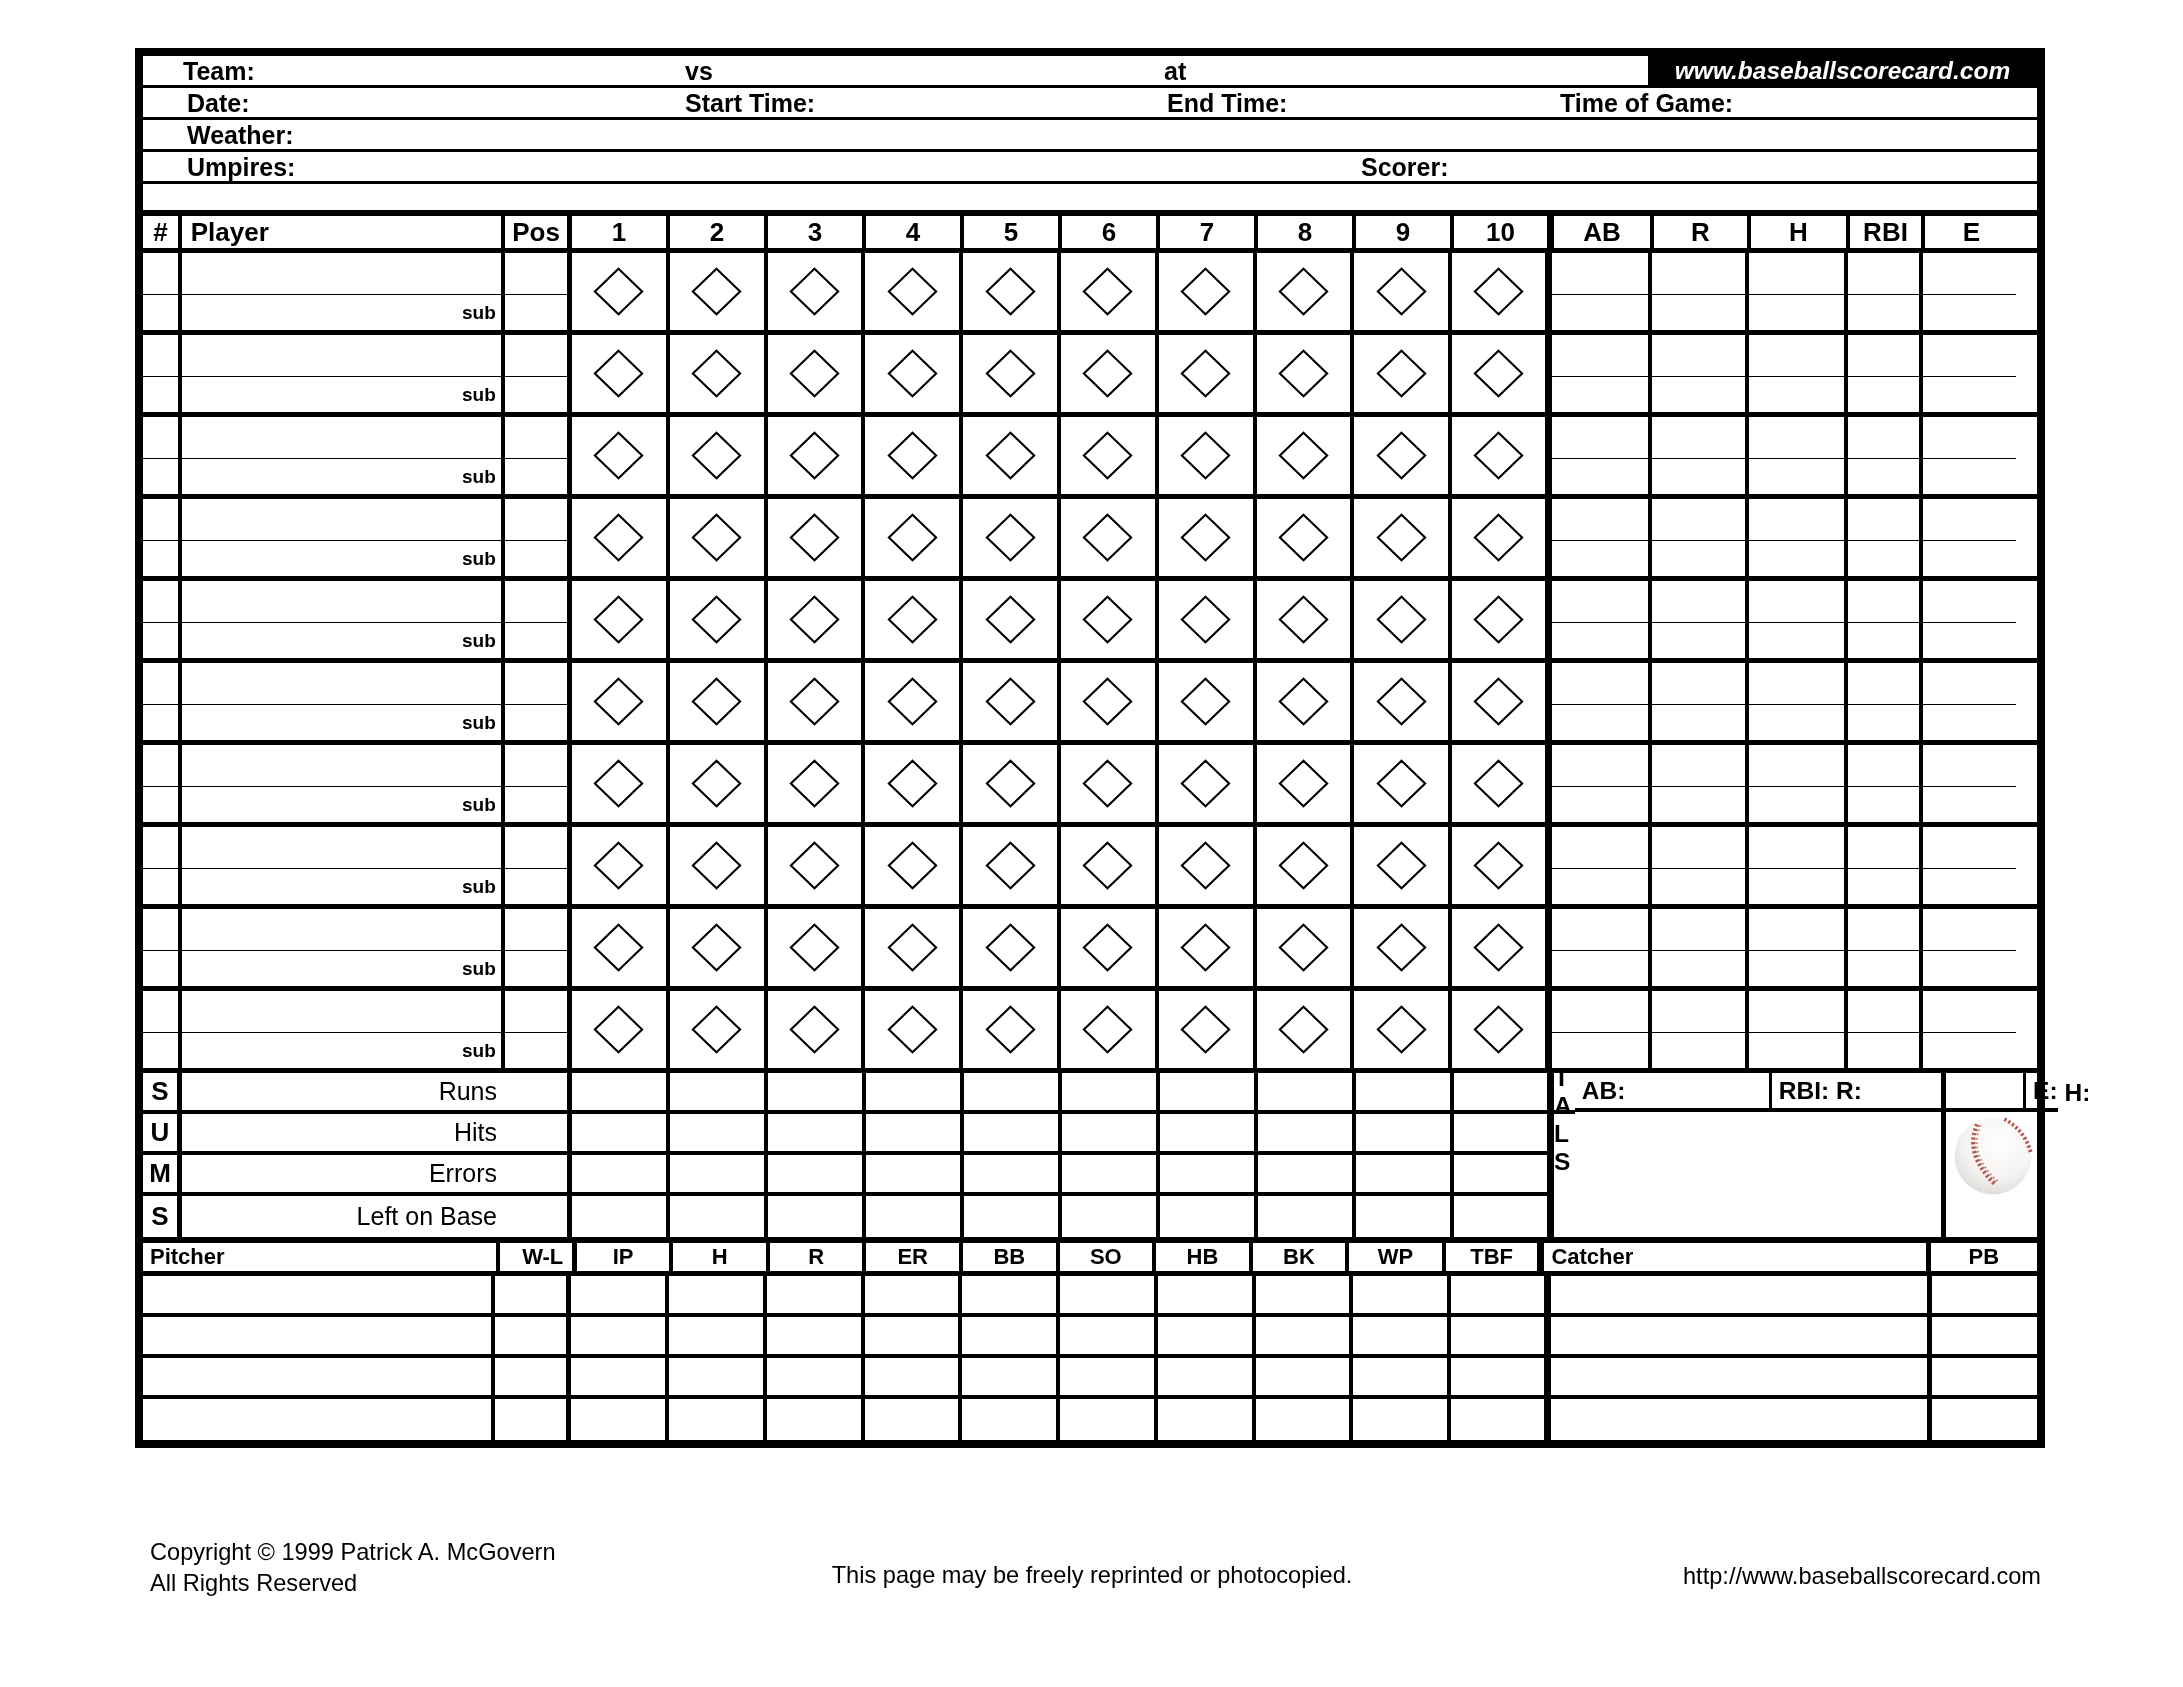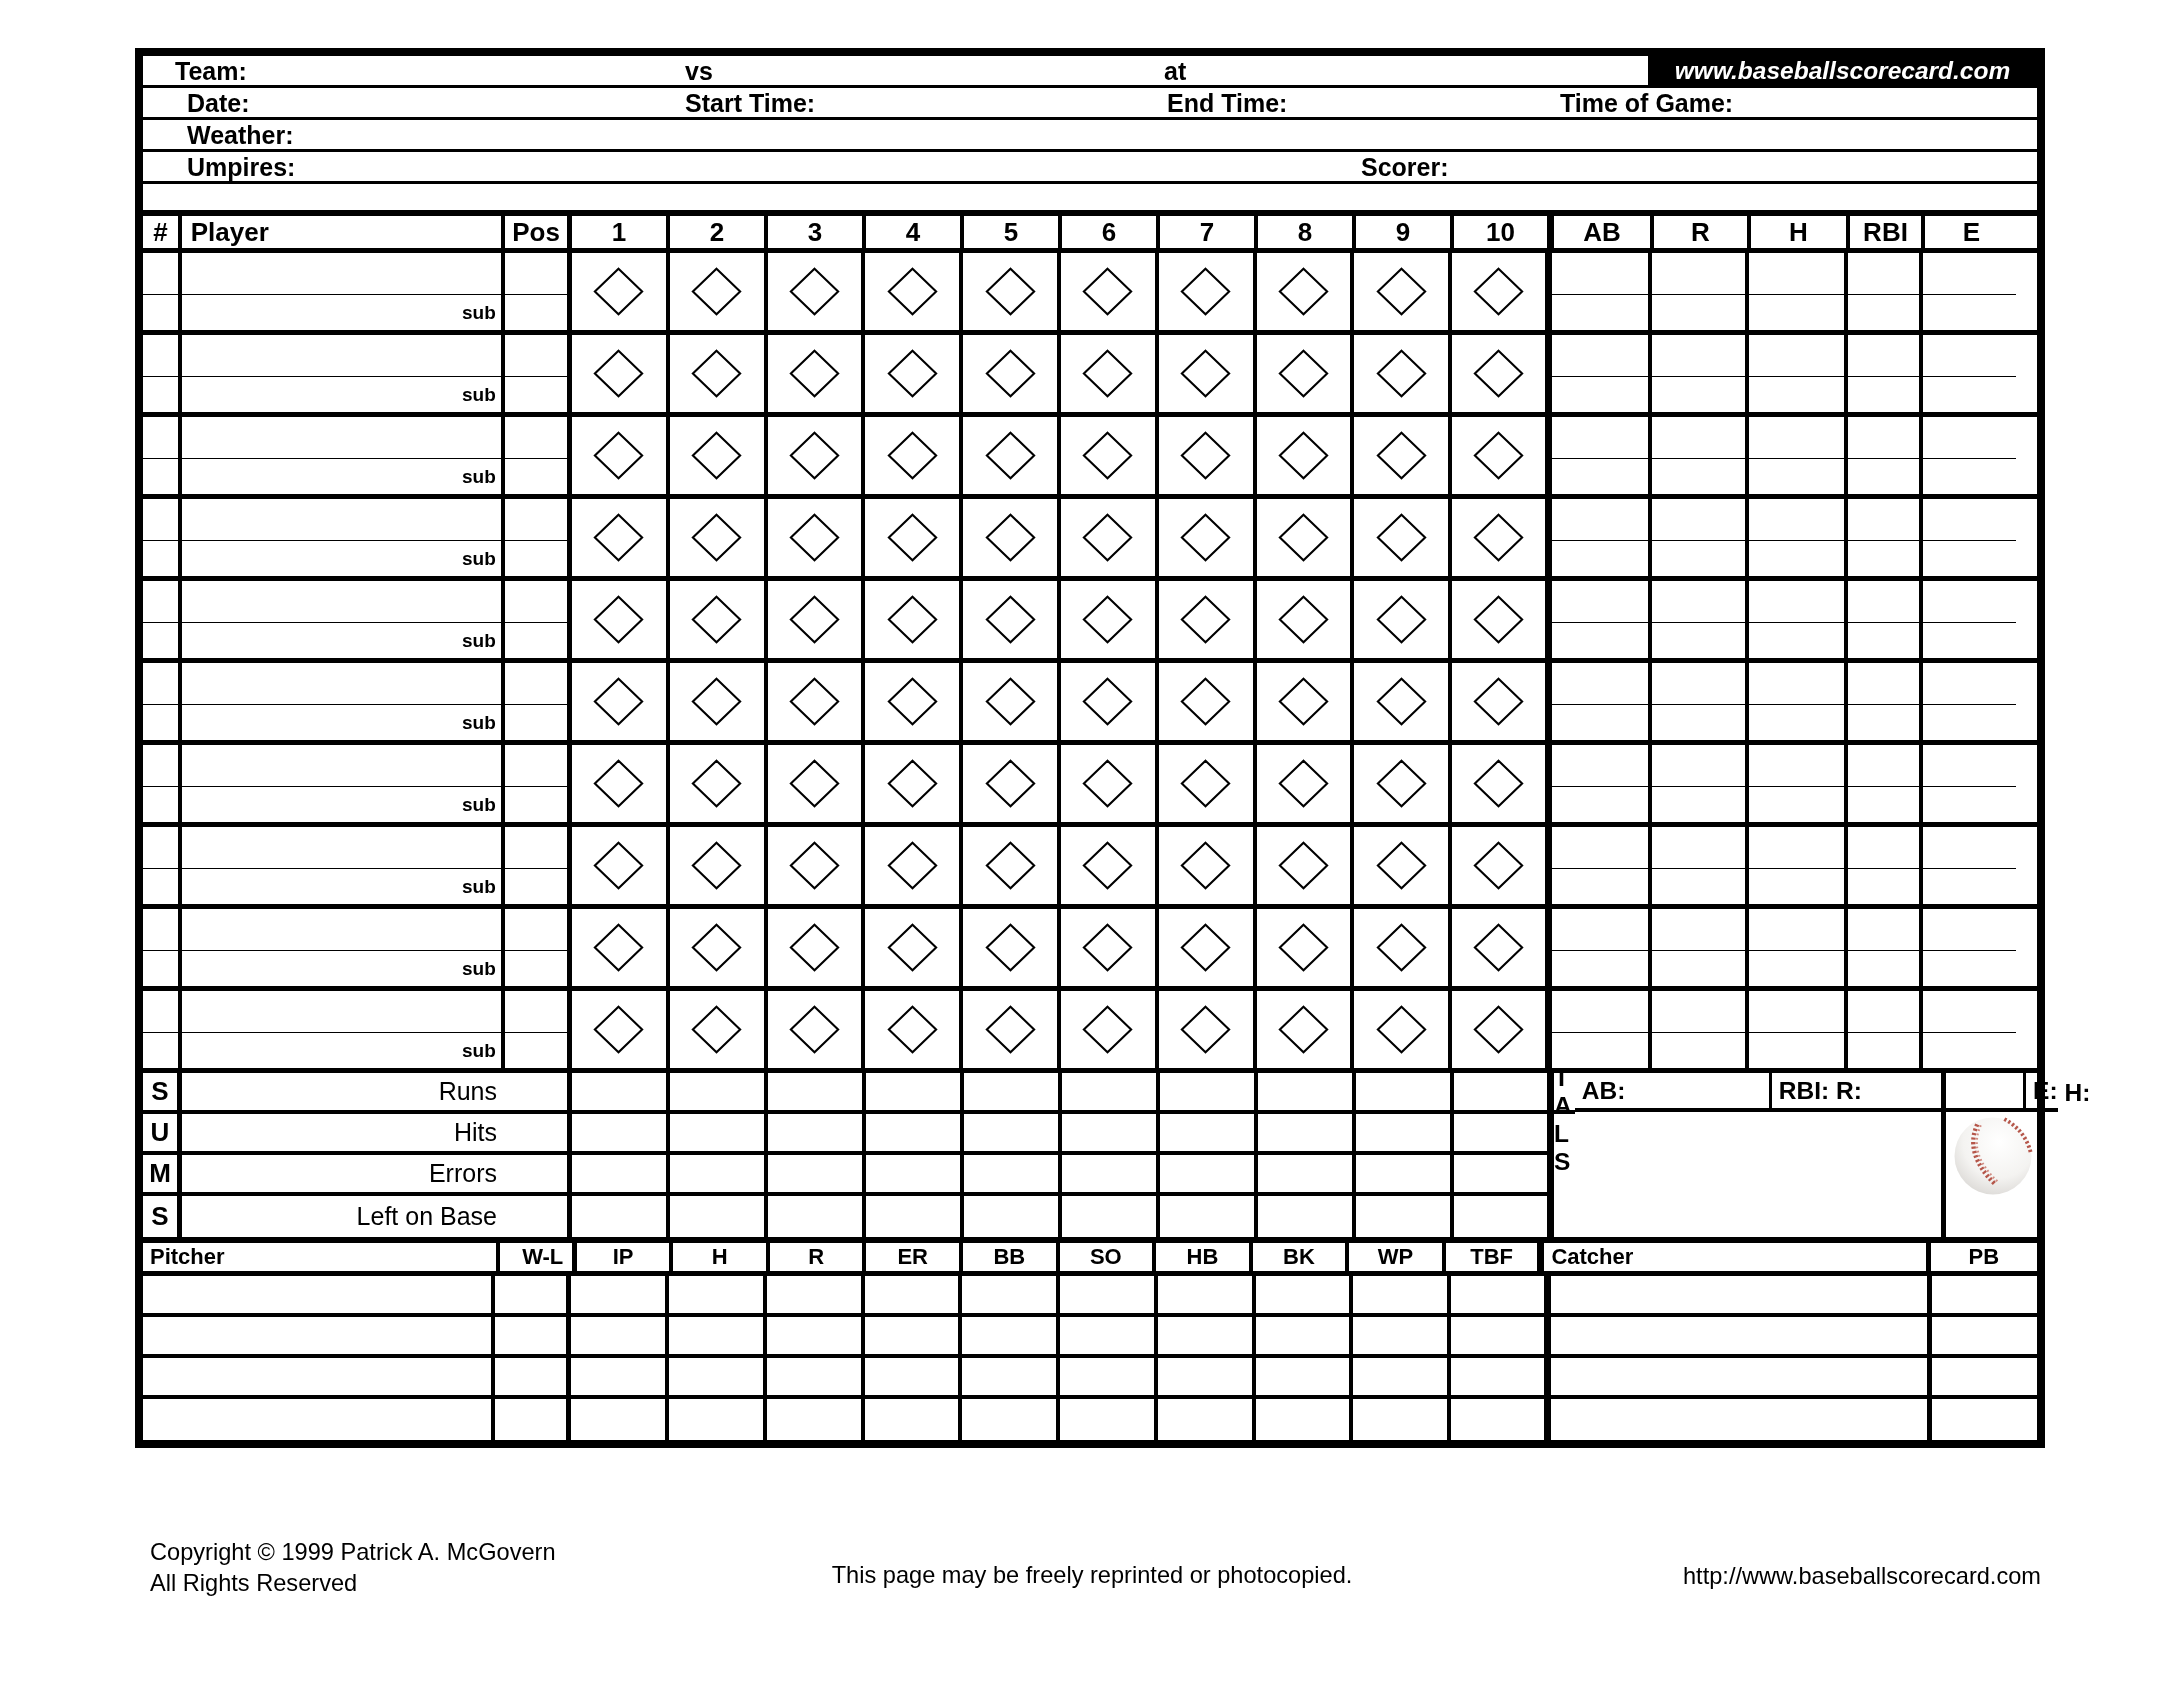--- a/index.html
+++ b/index.html
@@ -86,21 +86,21 @@
   .foot-center{left:0;width:2184px;top:1562px;text-align:center;}
   .foot-right{right:143px;top:1563px;}
 </style>
 </head>
 <body>
 
 <div class="card">
 
   <div class="row info-row team-row">
     <div class="team-white">
-      <span class="info-label" style="left:32px">Team:</span>
+      <span class="info-label" style="left:40px">Team:</span>
       <span class="info-label" style="left:542px">vs</span>
       <span class="info-label" style="left:1021px">at</span>
     </div>
     <div class="site-box">
       <span class="site-text">www.baseballscorecard.com</span>
     </div>
   </div>
   <div class="row info-row">
     <span class="info-label" style="left:44px">Date:</span>
     <span class="info-label" style="left:542px">Start Time:</span>

